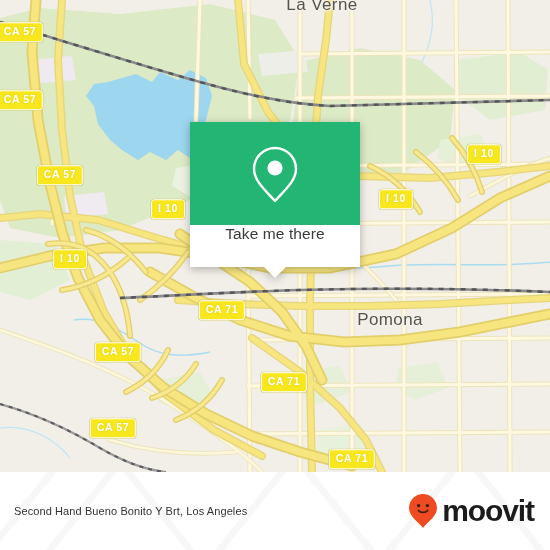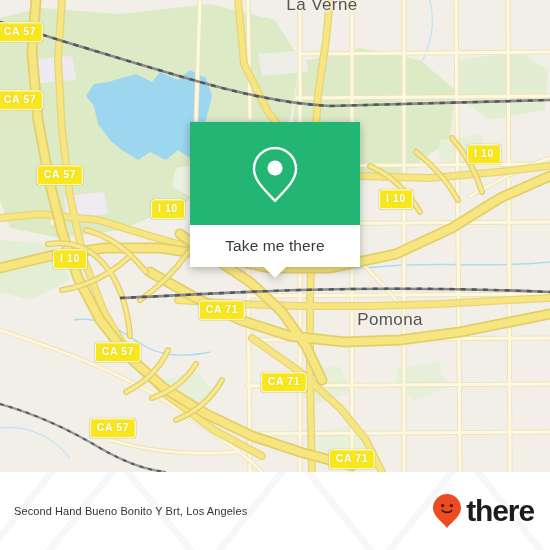--- a/index.html
+++ b/index.html
@@ -75,21 +75,21 @@
     background: #22b573;
     display: flex;
     align-items: center;
     justify-content: center;
   }
   #popup-bottom {
     position: relative;
     height: 42px;
     background: #ffffff;
     display: flex;
-    align-items: center;
+    align-items: flex-start;
     justify-content: center;
   }
   #popup-label {
     color: #3a3a3a;
     font-size: 15.5px;
     letter-spacing: 0.1px;
   }
   #popup-tail {
     position: absolute;
     left: 50%;
@@ -374,18 +374,18 @@
     </svg>
     <div id="footer-inner">
       <div id="footer-title">Second Hand Bueno Bonito Y Brt, Los Angeles</div>
       <div id="brand">
         <svg width="30" height="36" viewBox="0 0 30 36">
           <path d="M15 1 C7.3 1 1 7.3 1 15 C1 23.5 10 28.5 15 35 C20 28.5 29 23.5 29 15 C29 7.3 22.7 1 15 1 Z" fill="#ef4b23"></path>
           <circle cx="10.6" cy="12.6" r="1.7" fill="#3a1d12"></circle>
           <circle cx="19.4" cy="12.6" r="1.7" fill="#3a1d12"></circle>
           <path d="M10.4 17.4 C12.2 19.9 17.8 19.9 19.6 17.4" fill="none" stroke="#3a1d12" stroke-width="1.7" stroke-linecap="round"></path>
         </svg>
-        <span id="brand-word">there</span>
+        <span id="brand-word">moovit</span>
       </div>
     </div>
   </div>
 
 </div>
 
 </body></html>

